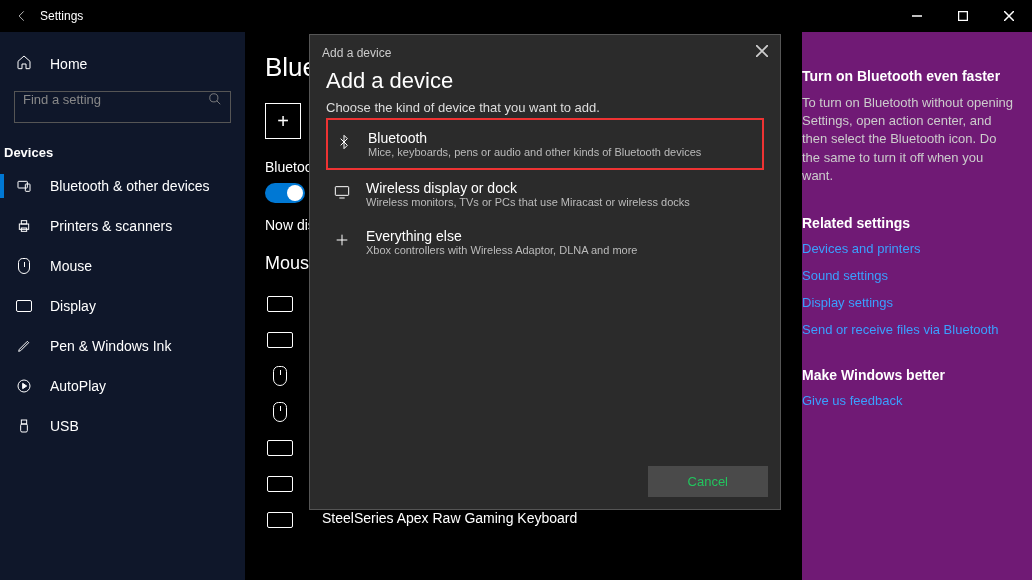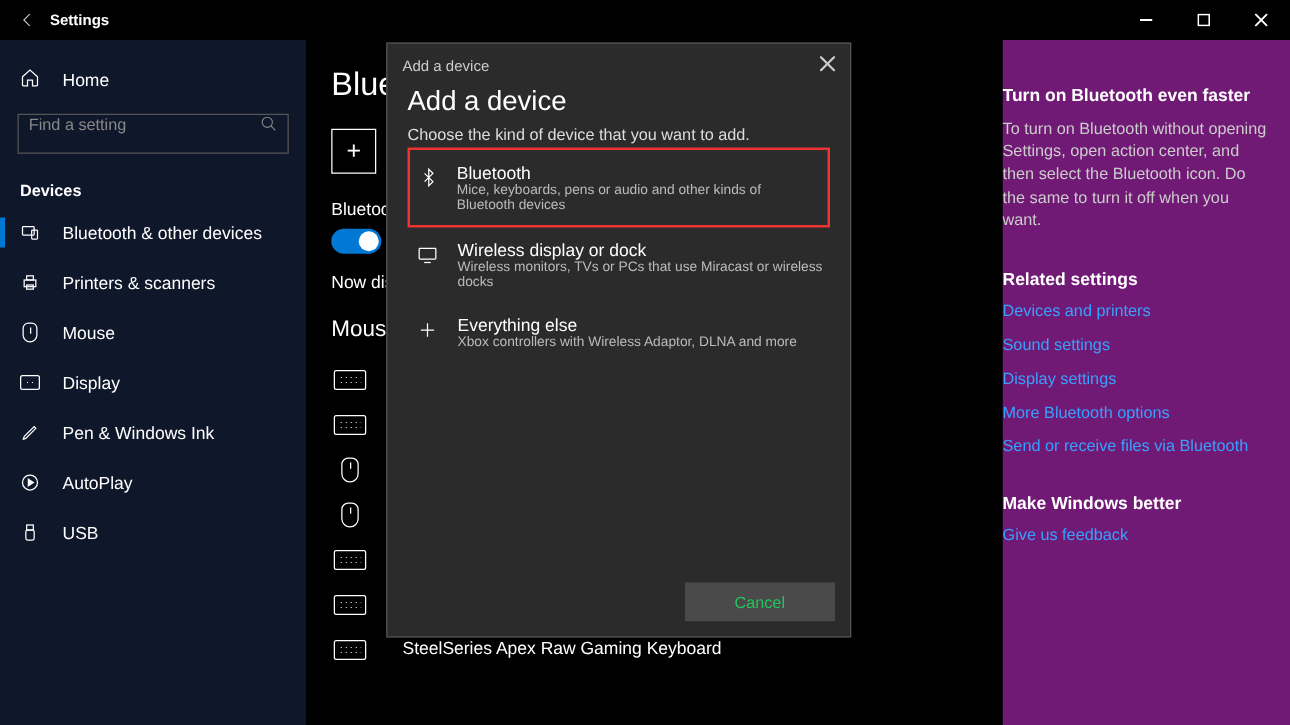--- a/index.html
+++ b/index.html
@@ -1,34 +1,34 @@
 <!DOCTYPE html>
 <html><head>
 <meta charset="utf-8">
 <style>
 * { margin: 0; padding: 0; box-sizing: border-box; font-family: "Segoe UI", sans-serif; }
 body { background: #000; color: #fff; width: 1032px; height: 580px; overflow: hidden; position: relative; }
 
 
 .titlebar { height: 32px; display: flex; align-items: center; padding-left: 10px; background: #000; }
 .titlebar .back { width: 24px; height: 24px; display: flex; align-items: center; justify-content: center; color: #ccc; }
-.titlebar .title { margin-left: 6px; font-size: 12px; color: #fff; font-weight: bold; }
+.titlebar .title { margin-left: 6px; font-size: 12px; color: #fff; }
 .titlebar .controls { margin-left: auto; display: flex; }
 .titlebar .controls div { width: 46px; height: 32px; display: flex; align-items: center; justify-content: center; color: #fff; font-size: 12px; }
 
 
 .main { display: flex; height: calc(100% - 32px); }
 .sidebar { width: 245px; background: #0f172a; padding-top: 12px; }
 .content { flex: 1; background: #000; padding: 20px 30px 0 20px; overflow: hidden; position: relative; }
 .rightcol { width: 230px; padding: 36px 16px 0 0; background: #701a75; }
 
 
 .sb-home { display: flex; align-items: center; gap: 18px; padding: 10px 16px; font-size: 14px; }
 .sb-search { margin: 8px 14px; border: 1px solid #555; height: 32px; display: flex; padding: 0 8px; color: #888; font-size: 13px; justify-content: space-between; background: transparent; }
-.sb-heading { padding: 14px 16px 6px; font-size: 13px; font-weight: 600; }
+.sb-heading { padding: 14px 4px 6px; font-size: 13px; font-weight: 600; }
 .sb-item { display: flex; align-items: center; gap: 18px; padding: 12px 16px; font-size: 14px; position: relative; }
 .sb-item.active::before { content: ""; position: absolute; left: 0; top: 8px; bottom: 8px; width: 4px; background: #0078d4; }
 .sb-item .ic { width: 16px; height: 16px; display: flex; align-items: center; justify-content: center; }
 
 
 .page-title { font-size: 26px; font-weight: 300; margin-bottom: 20px; }
 .add-row { display: flex; align-items: center; gap: 14px; margin-bottom: 20px; }
 .plus-box { width: 36px; height: 36px; border: 1px solid #fff; display: flex; align-items: center; justify-content: center; font-size: 20px; }
 .sub-label { font-size: 14px; margin-bottom: 8px; }
 .toggle { width: 40px; height: 20px; border-radius: 10px; background: #0078d4; position: relative; display: inline-block; }
@@ -39,21 +39,21 @@
 .dev-row { display: flex; align-items: flex-start; gap: 27px; padding: 8px 0; font-size: 14px; }
 .dev-ic { width: 30px; height: 20px; display: flex; align-items: center; justify-content: center; }
 
 
 .rightcol h3 { font-size: 14px; font-weight: 600; margin-bottom: 10px; }
 .rightcol p { font-size: 13px; color: #ccc; line-height: 1.4; margin-bottom: 12px; }
 .rightcol a { color: #3aa0ff; font-size: 13px; text-decoration: none; display: block; margin-bottom: 12px; }
 .rightcol .block { margin-bottom: 30px; }
 
 
-.dialog { position: absolute; left: 309px; top: 34px; width: 372px; height: 476px; background: #2b2b2b; border: 1px solid #555; z-index: 10; display: flex; flex-direction: column; }
+.dialog { position: absolute; left: 309px; top: 34px; width: 472px; height: 476px; background: #2b2b2b; border: 1px solid #555; z-index: 10; display: flex; flex-direction: column; }
 .dlg-header { display: flex; justify-content: space-between; align-items: center; padding: 10px 12px 4px; font-size: 12px; color: #ccc; }
 .dlg-body { padding: 4px 16px 0; flex: 1; }
 .dlg-title { font-size: 22px; font-weight: 300; margin-bottom: 6px; }
 .dlg-sub { font-size: 13px; color: #ddd; margin-bottom: 3px; }
 .opt { display: flex; gap: 14px; padding: 10px 6px; align-items: flex-start; }
 .opt.box { border: 2px solid #e33; }
 .opt .ic { width: 20px; height: 20px; display: flex; align-items: center; justify-content: center; margin-top: 2px; }
 .opt .t { font-size: 14px; }
 .opt .d { font-size: 11px; color: #bbb; }
 .dlg-footer { display: flex; justify-content: flex-end; padding: 12px; }
@@ -231,21 +231,20 @@
   <div class="rightcol">
     <div class="block">
       <h3>Turn on Bluetooth even faster</h3>
       <p>To turn on Bluetooth without opening Settings, open action center, and then select the Bluetooth icon. Do the same to turn it off when you want.</p>
     </div>
     <div class="block">
       <h3>Related settings</h3>
       <a>Devices and printers</a>
       <a>Sound settings</a>
       <a>Display settings</a>
-      <a>More Bluetooth options</a>
       <a>Send or receive files via Bluetooth</a>
     </div>
     <div class="block">
       <h3>Make Windows better</h3>
       <a>Give us feedback</a>
     </div>
   </div>
 </div>
 
 <div class="dialog">

